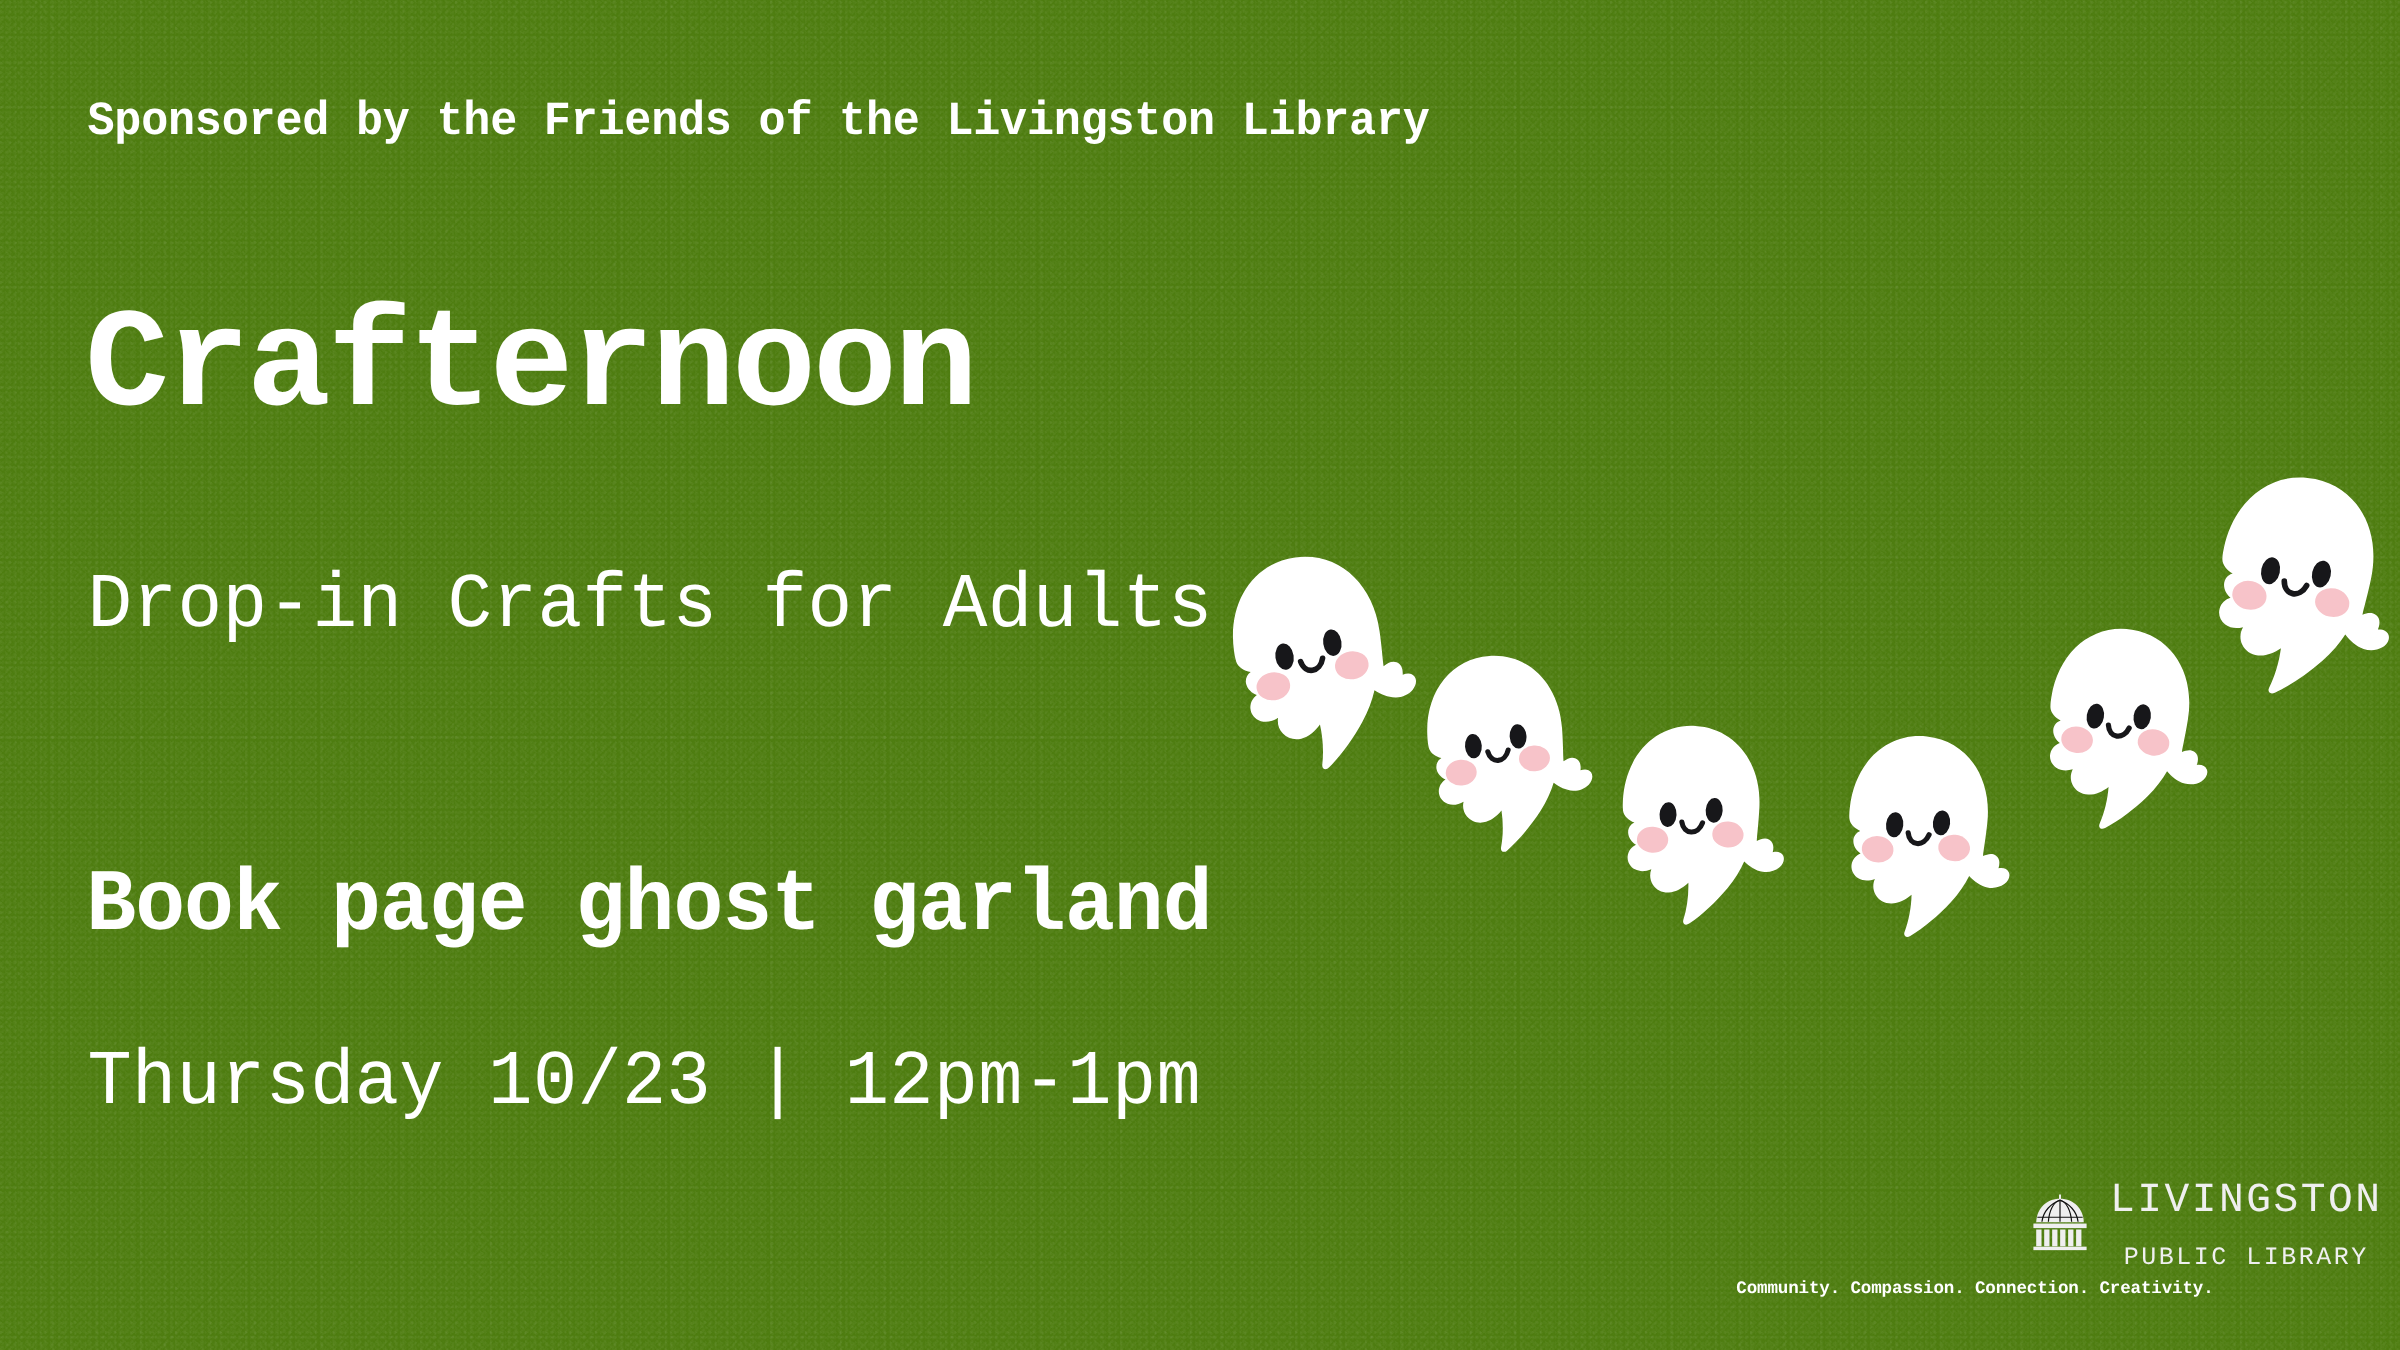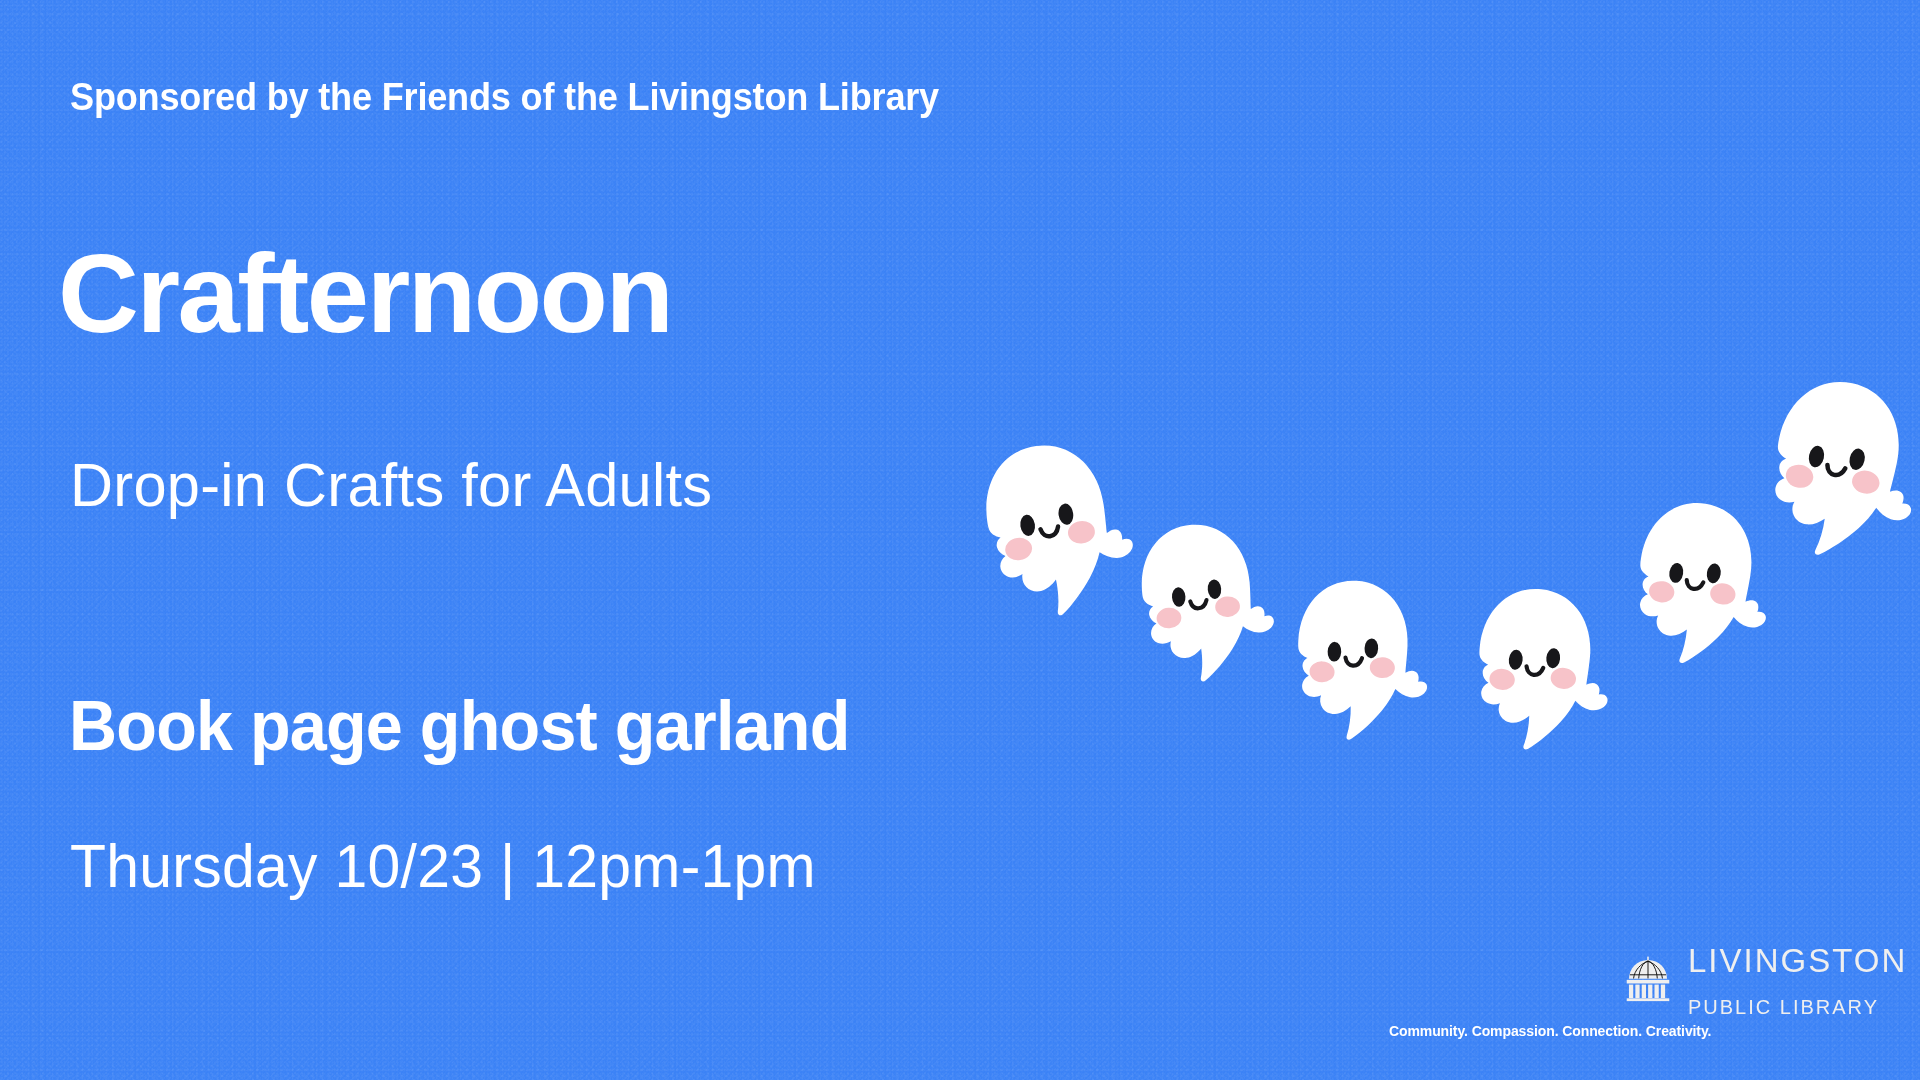--- a/index.html
+++ b/index.html
@@ -4,23 +4,24 @@
 <style>
   html, body {
     margin: 0;
     padding: 0;
     background: #000;
   }
   #poster {
     position: relative;
     width: 1920px;
     height: 1080px;
-    background: #3b82f6;
+    background: #4d7c0f;
     overflow: hidden;
-    font-family: Liberation Sans, sans-serif;
+    font-family: Liberation Mono, monospace;
+    text-align: center;
     -webkit-font-smoothing: antialiased;
   }
   
   #grain {
     position: absolute;
     inset: 0;
     pointer-events: none;
     opacity: 0.55;
     mix-blend-mode: screen;
     background-image:
@@ -50,21 +51,21 @@
   #sponsor {
     left: 70px;
     top: 76px;
     font-size: 38px;
     font-weight: 700;
     letter-spacing: -0.2px;
     transform: scaleX(0.95);
     transform-origin: left center;
   }
   #title {
-    left: 58px;
+    left: 68px;
     top: 238px;
     font-size: 112px;
     font-weight: 700;
     letter-spacing: -2.5px;
     line-height: 1;
   }
   #subtitle {
     left: 70px;
     top: 449px;
     font-size: 62px;

